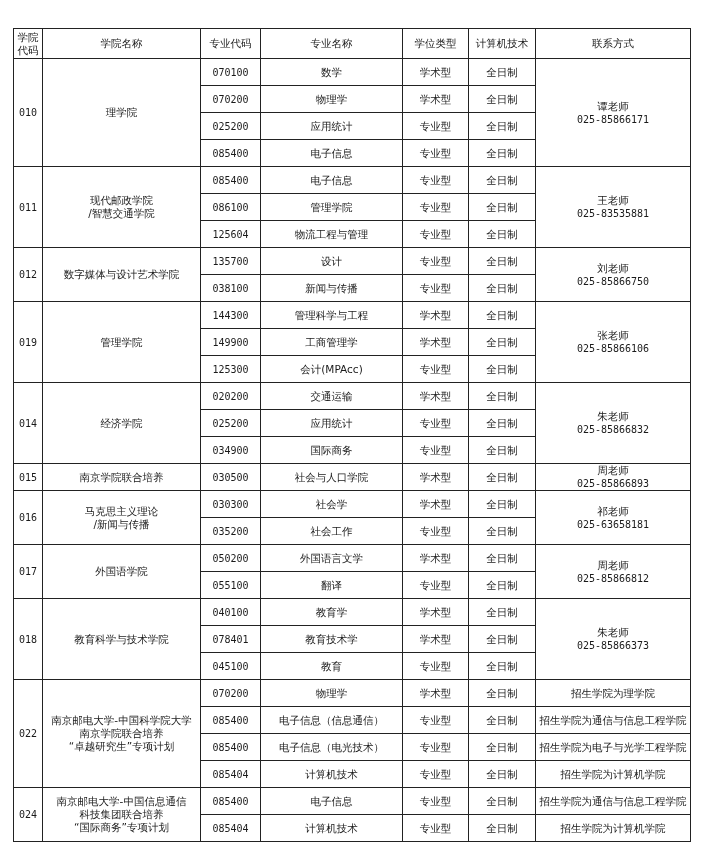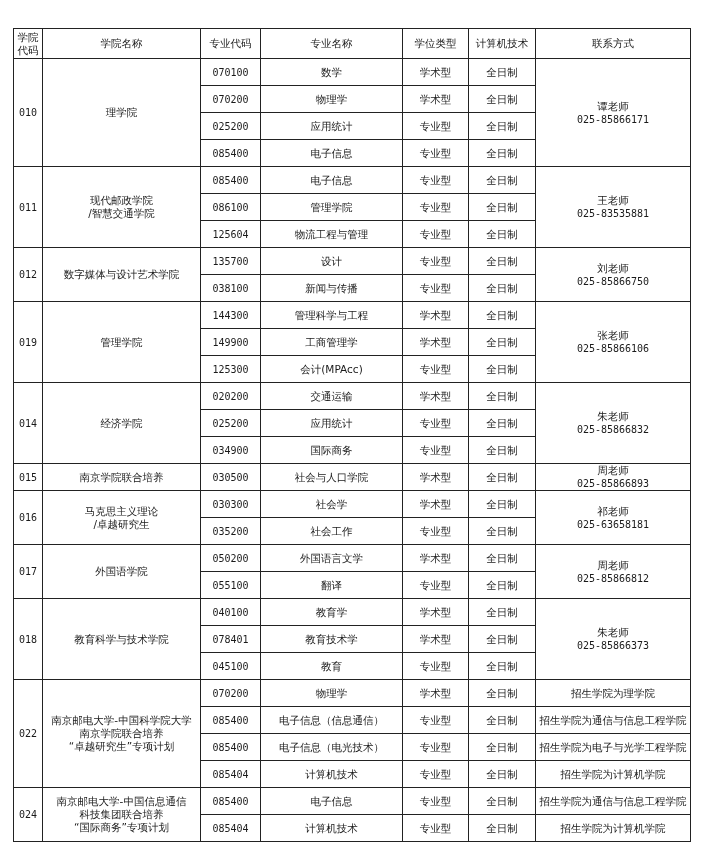--- a/index.html
+++ b/index.html
@@ -198,21 +198,21 @@
         <td>全日制</td>
         <td rowspan="1">
           <span class="line">周老师</span>
           <span class="line mono">025-85866893</span>
         </td>
       </tr>
       <tr>
         <td class="mono" rowspan="2">016</td>
         <td rowspan="2">
           <span class="line">马克思主义理论</span>
-          <span class="line">/卓越研究生</span>
+          <span class="line">/新闻与传播</span>
         </td>
         <td class="mono">030300</td>
         <td>社会学</td>
         <td>学术型</td>
         <td>全日制</td>
         <td rowspan="2">
           <span class="line">祁老师</span>
           <span class="line mono">025-63658181</span>
         </td>
       </tr>

